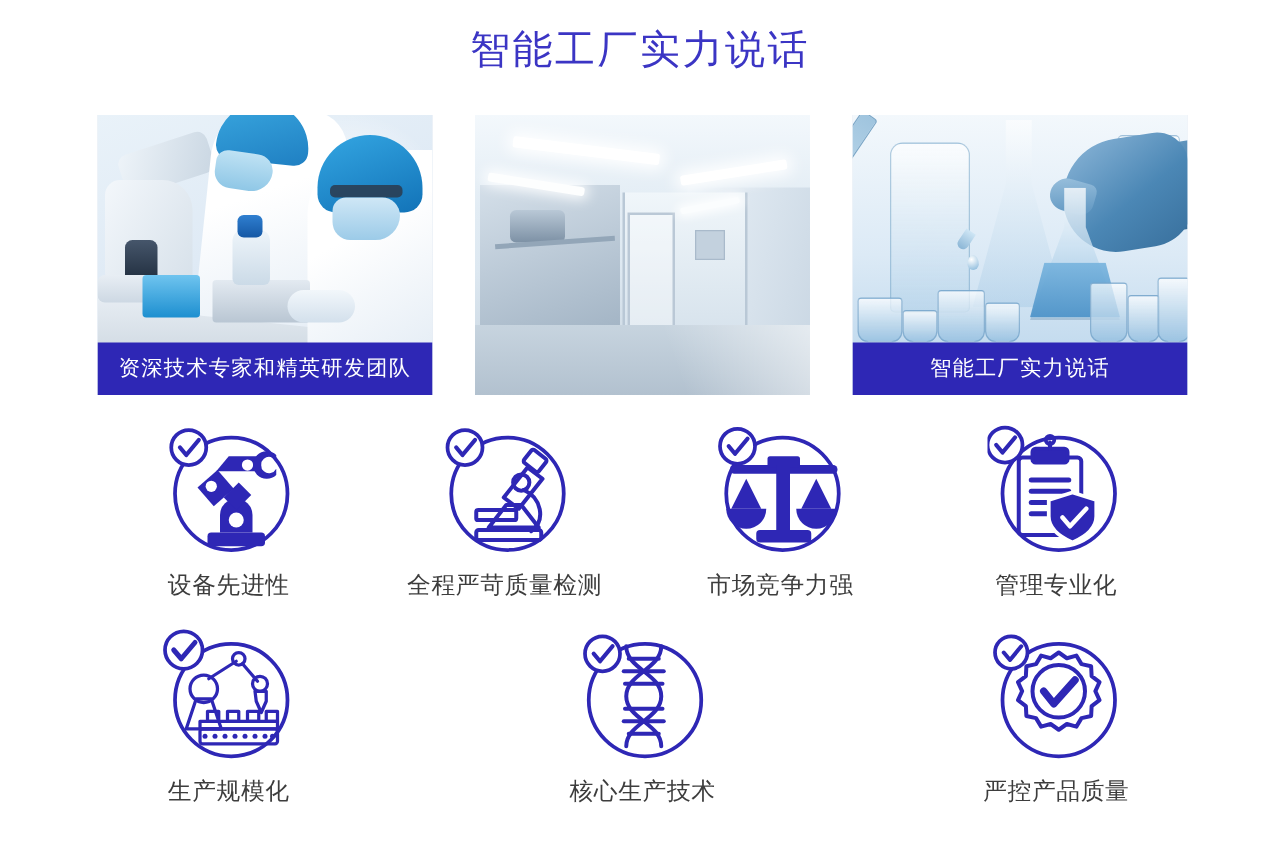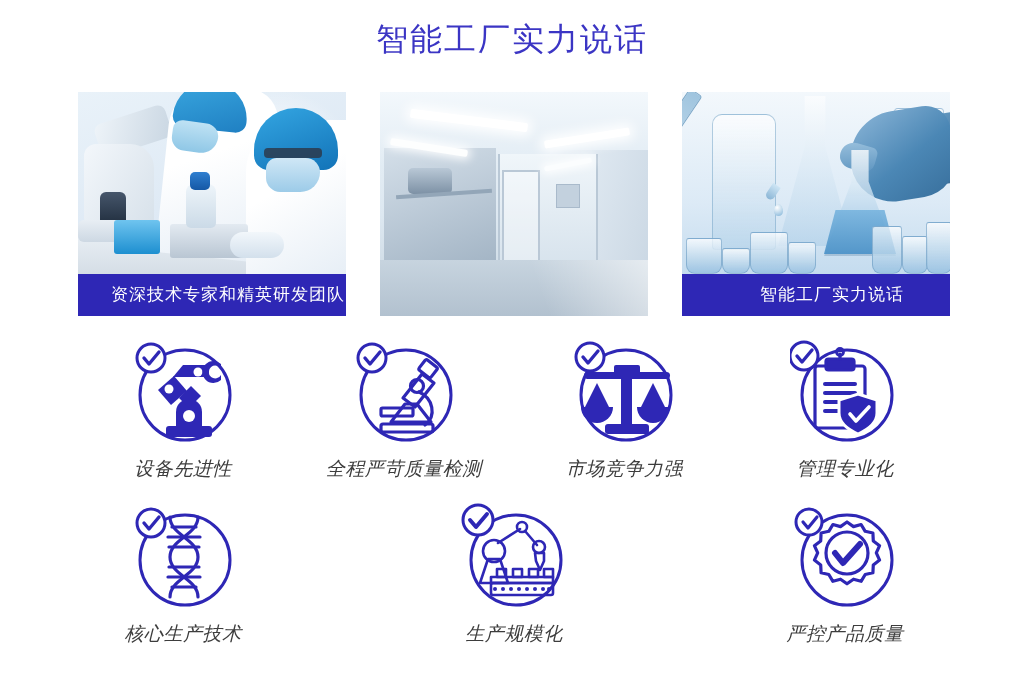--- a/index.html
+++ b/index.html
@@ -66,21 +66,20 @@
     bottom: 0;
     width: 100%;
     height: 42px;
     background: #2e27b5;
     color: #ffffff;
     font-size: 17px;
     line-height: 42px;
     text-align: center;
     letter-spacing: 1px;
     white-space: nowrap;
-    padding-left: 16px;
   }
 
   
   .ph1 {
     background:
       radial-gradient(circle at 74% 36%, rgba(255,255,255,.65) 0 14%, rgba(255,255,255,0) 34%),
       linear-gradient(160deg, #e9f2f9 0%, #dfeaf5 45%, #cfdded 100%);
   }
   .ph1 .bench {
     position: absolute; left: 0; bottom: 0; width: 100%; height: 78px;
@@ -348,21 +347,20 @@
     width: 110px;
     height: 110px;
   }
   .feature .label {
     margin-top: 8px;
     font-size: 19px;
     line-height: 26px;
     color: #3d3d3d;
     letter-spacing: .5px;
     white-space: nowrap;
-    font-style: italic;
   }
 </style>
 </head>
 <body>
 
 <div class="page">
 
   <div class="page-title">智能工厂实力说话</div>
 
   <div class="cards">
@@ -539,43 +537,20 @@
       </div>
     </div>
 
     <div class="feature-row">
 
 
       <div class="feature">
         <div class="icon-wrap">
           <svg viewBox="0 0 110 110">
             <circle cx="57" cy="57" r="45" fill="none" stroke="#2e27b5" stroke-width="3"></circle>
-            <g fill="none" stroke="#2e27b5" stroke-width="3.2" stroke-linecap="round">
-              <path d="M42 14 c0 18 28 22 28 40 s-28 22 -28 40"></path>
-              <path d="M70 14 c0 18 -28 22 -28 40 s28 22 28 40"></path>
-              <path d="M44 24 h24"></path>
-              <path d="M40 34 h32"></path>
-              <path d="M41 44 h30"></path>
-              <path d="M41 64 h30"></path>
-              <path d="M40 74 h32"></path>
-              <path d="M44 84 h24"></path>
-            </g>
-            <g>
-              <circle cx="23" cy="20" r="14" fill="#ffffff" stroke="#2e27b5" stroke-width="3"></circle>
-              <path d="M16 20 l5 6 l10 -12" fill="none" stroke="#2e27b5" stroke-width="3.4" stroke-linecap="round" stroke-linejoin="round"></path>
-            </g>
-          </svg>
-        </div>
-        <div class="label">核心生产技术</div>
-      </div>
-
-      <div class="feature">
-        <div class="icon-wrap">
-          <svg viewBox="0 0 110 110">
-            <circle cx="57" cy="57" r="45" fill="none" stroke="#2e27b5" stroke-width="3"></circle>
             <g fill="none" stroke="#2e27b5" stroke-width="2.6" stroke-linejoin="round" stroke-linecap="round">
               <path d="M21 80 l8 -24 h12 l8 24 z"></path>
               <circle cx="35" cy="48" r="11"></circle>
               <path d="M39 40 l22 -14"></path>
               <circle cx="63" cy="24" r="5"></circle>
               <path d="M66 28 l12 14"></path>
               <circle cx="80" cy="44" r="6"></circle>
               <path d="M76 50 h9 v8 l-4 9 l-4 -9 z"></path>
               <rect x="32" y="80" width="62" height="12" rx="2"></rect>
               <path d="M32 74 h62 v6 h-62 z"></path>
@@ -600,20 +575,43 @@
             </g>
           </svg>
         </div>
         <div class="label">生产规模化</div>
       </div>
 
       <div class="feature">
         <div class="icon-wrap">
           <svg viewBox="0 0 110 110">
             <circle cx="57" cy="57" r="45" fill="none" stroke="#2e27b5" stroke-width="3"></circle>
+            <g fill="none" stroke="#2e27b5" stroke-width="3.2" stroke-linecap="round">
+              <path d="M42 14 c0 18 28 22 28 40 s-28 22 -28 40"></path>
+              <path d="M70 14 c0 18 -28 22 -28 40 s28 22 28 40"></path>
+              <path d="M44 24 h24"></path>
+              <path d="M40 34 h32"></path>
+              <path d="M41 44 h30"></path>
+              <path d="M41 64 h30"></path>
+              <path d="M40 74 h32"></path>
+              <path d="M44 84 h24"></path>
+            </g>
+            <g>
+              <circle cx="23" cy="20" r="14" fill="#ffffff" stroke="#2e27b5" stroke-width="3"></circle>
+              <path d="M16 20 l5 6 l10 -12" fill="none" stroke="#2e27b5" stroke-width="3.4" stroke-linecap="round" stroke-linejoin="round"></path>
+            </g>
+          </svg>
+        </div>
+        <div class="label">核心生产技术</div>
+      </div>
+
+      <div class="feature">
+        <div class="icon-wrap">
+          <svg viewBox="0 0 110 110">
+            <circle cx="57" cy="57" r="45" fill="none" stroke="#2e27b5" stroke-width="3"></circle>
             <path d="M57 19
                      l6.5 4.6 l7.6 -2.1 l4.1 6.8 l7.7 1.7 l0.4 7.9 l6.3 4.8 l-3.3 7.2 l3.3 7.2 l-6.3 4.8 l-0.4 7.9 l-7.7 1.7 l-4.1 6.8 l-7.6 -2.1 l-6.5 4.6 l-6.5 -4.6 l-7.6 2.1 l-4.1 -6.8 l-7.7 -1.7 l-0.4 -7.9 l-6.3 -4.8 l3.3 -7.2 l-3.3 -7.2 l6.3 -4.8 l0.4 -7.9 l7.7 -1.7 l4.1 -6.8 l7.6 2.1 z" fill="none" stroke="#2e27b5" stroke-width="3.2" stroke-linejoin="round"></path>
             <circle cx="57" cy="50" r="21" fill="none" stroke="#2e27b5" stroke-width="3.2"></circle>
             <path d="M45 50 l8 10 l17 -19" fill="none" stroke="#2e27b5" stroke-width="6" stroke-linecap="round" stroke-linejoin="round"></path>
             <g>
               <circle cx="19" cy="19" r="13" fill="#ffffff" stroke="#2e27b5" stroke-width="3"></circle>
               <path d="M13 19 l5 6 l9 -11" fill="none" stroke="#2e27b5" stroke-width="3.2" stroke-linecap="round" stroke-linejoin="round"></path>
             </g>
           </svg>
         </div>

